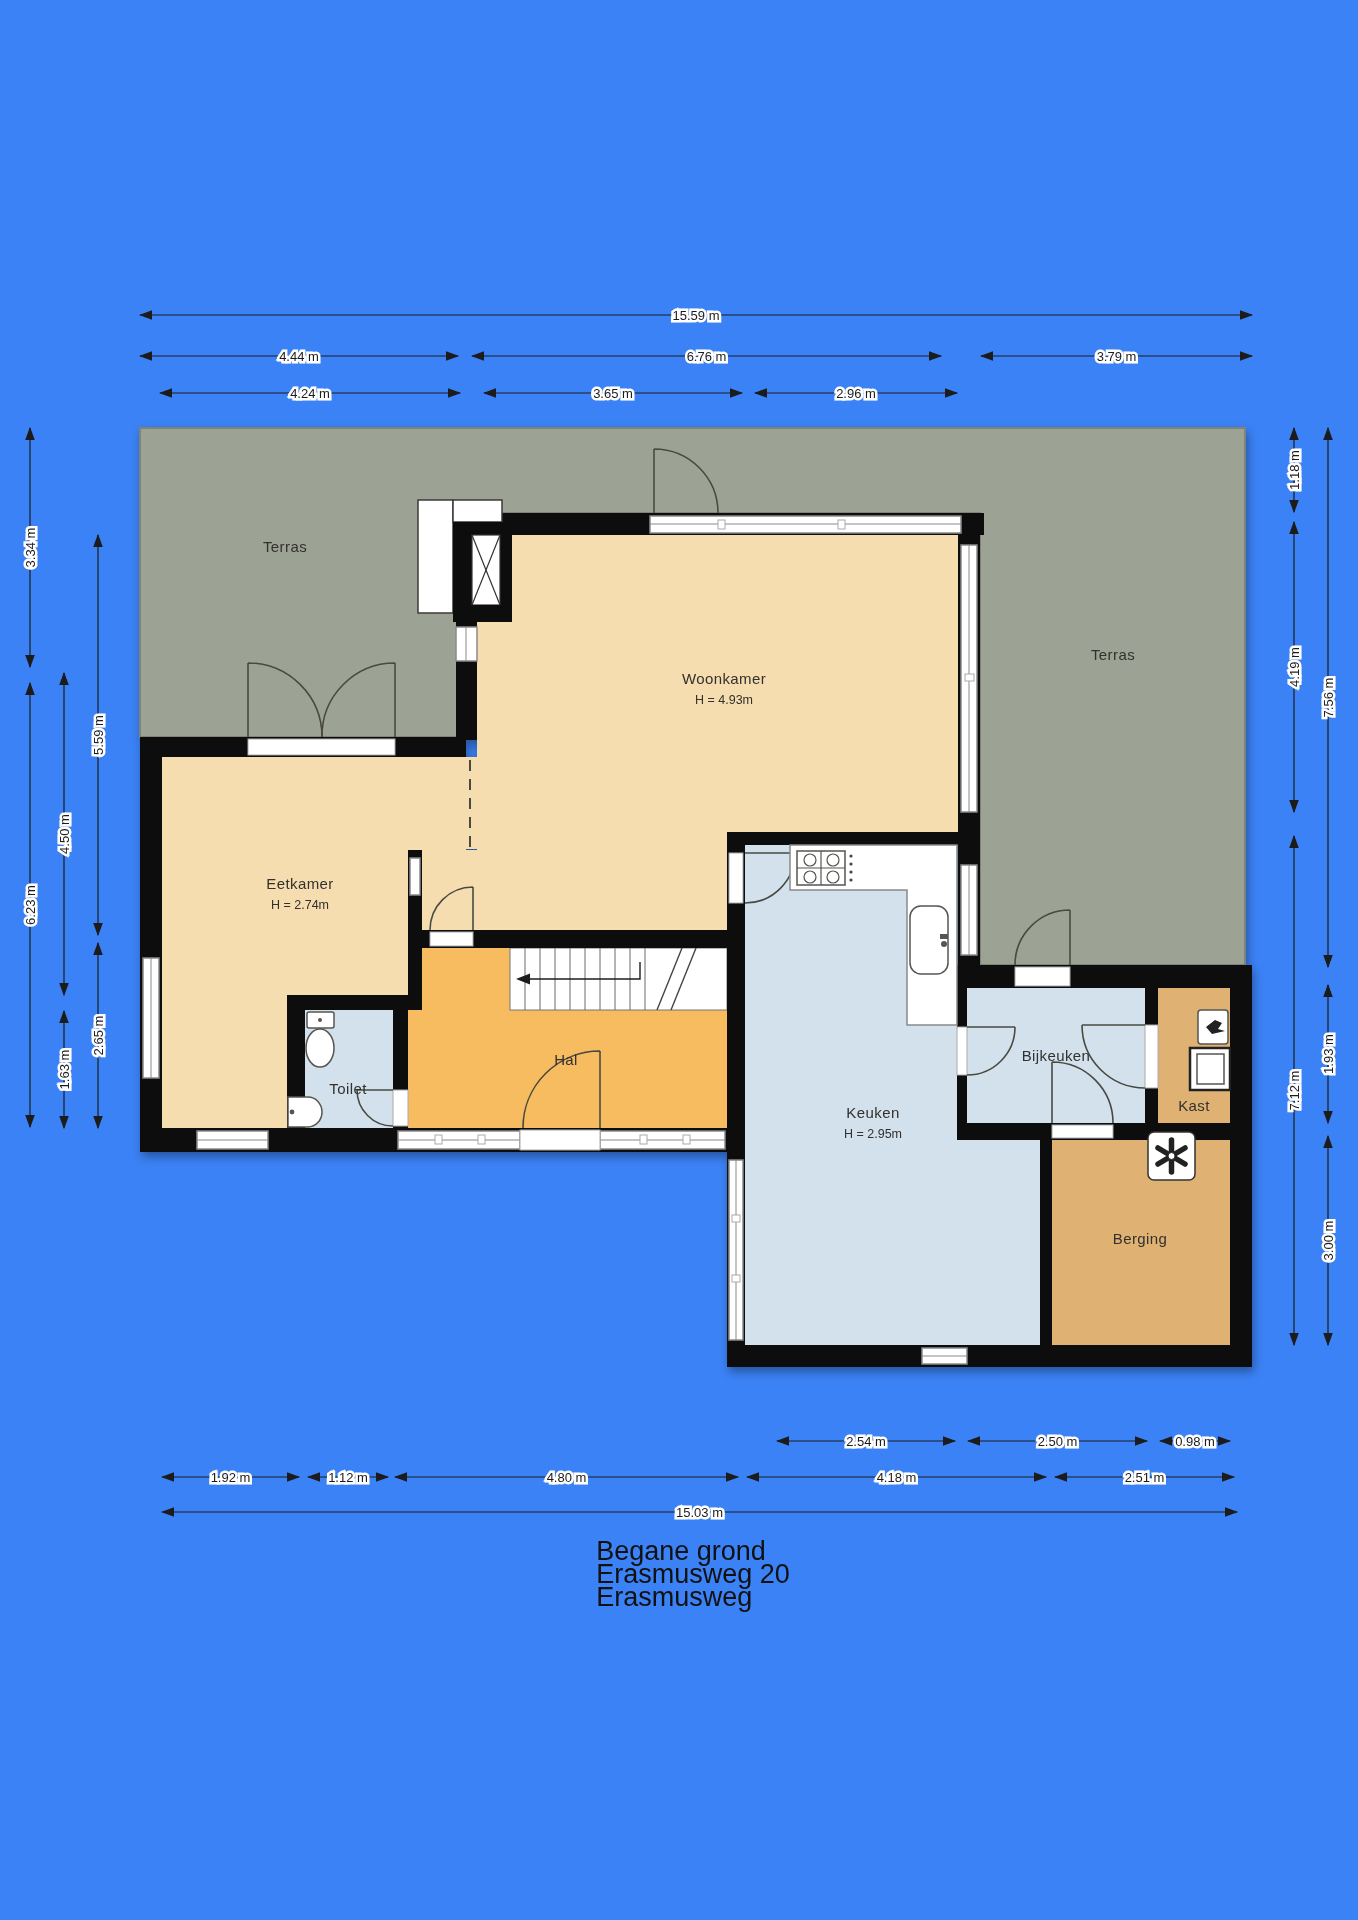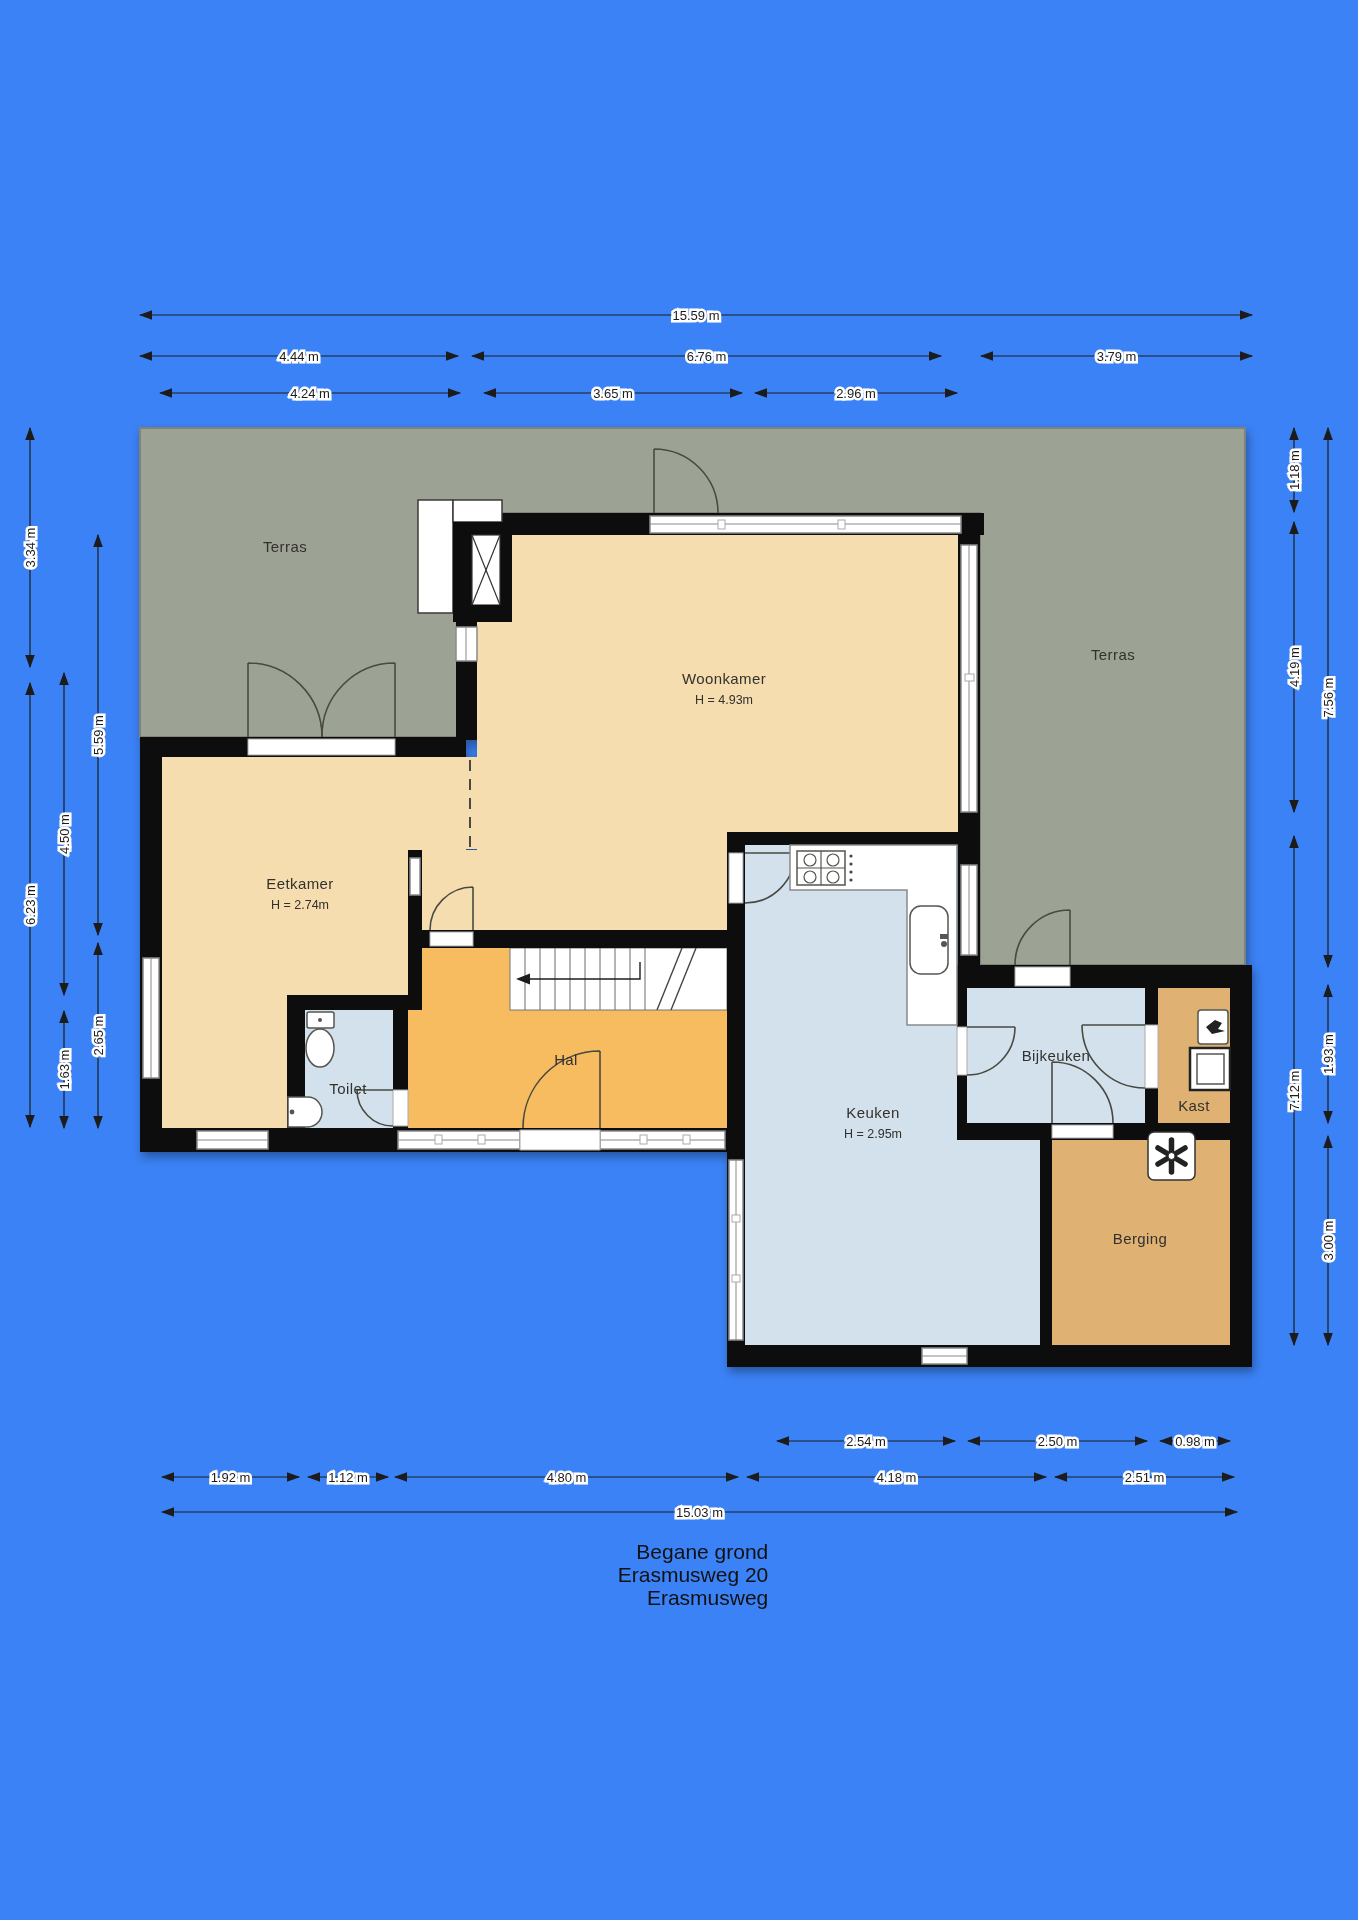--- a/index.html
+++ b/index.html
@@ -11,22 +11,22 @@
   .dim-text{font-size:13px;fill:#1c1c1c;paint-order:stroke;stroke:#ffffff;stroke-width:5px;}
   .dim-line{stroke:#1c1c1c;stroke-width:1.2;fill:none;}
   .wall{fill:#0d0d0d;}
   .win{fill:#ffffff;stroke:#8a8a8a;stroke-width:1.5;}
   .winline{stroke:#8a8a8a;stroke-width:1;}
   .sill{fill:#ffffff;stroke:#aaaaaa;stroke-width:1;}
   .door{stroke:#4a4a42;stroke-width:1.6;fill:none;}
   .fixture{fill:#ffffff;stroke:#555550;stroke-width:1.5;}
   .fixline{stroke:#555550;stroke-width:1.2;fill:none;}
   .tread{stroke:#6b6b6b;stroke-width:1;}
-  #title-block{position:absolute;text-align:right;color:#111;
-               font-size:21px;line-height:23px;transform:translateX(-50%);}
+  #title-block{position:absolute;text-align:left;color:#111;
+               font-size:27px;line-height:23px;transform:translateX(-50%);}
 </style>
 </head>
 <body>
 
 <div id="canvas">
 <svg id="plan-svg" width="1358" height="1920" viewBox="0 0 1358 1920">
   <defs>
     <marker id="ah-s" markerWidth="12" markerHeight="10" refX="1" refY="4" orient="auto">
       <path d="M11,0 L0,4 L11,8 z" fill="#1c1c1c"></path>
     </marker>

